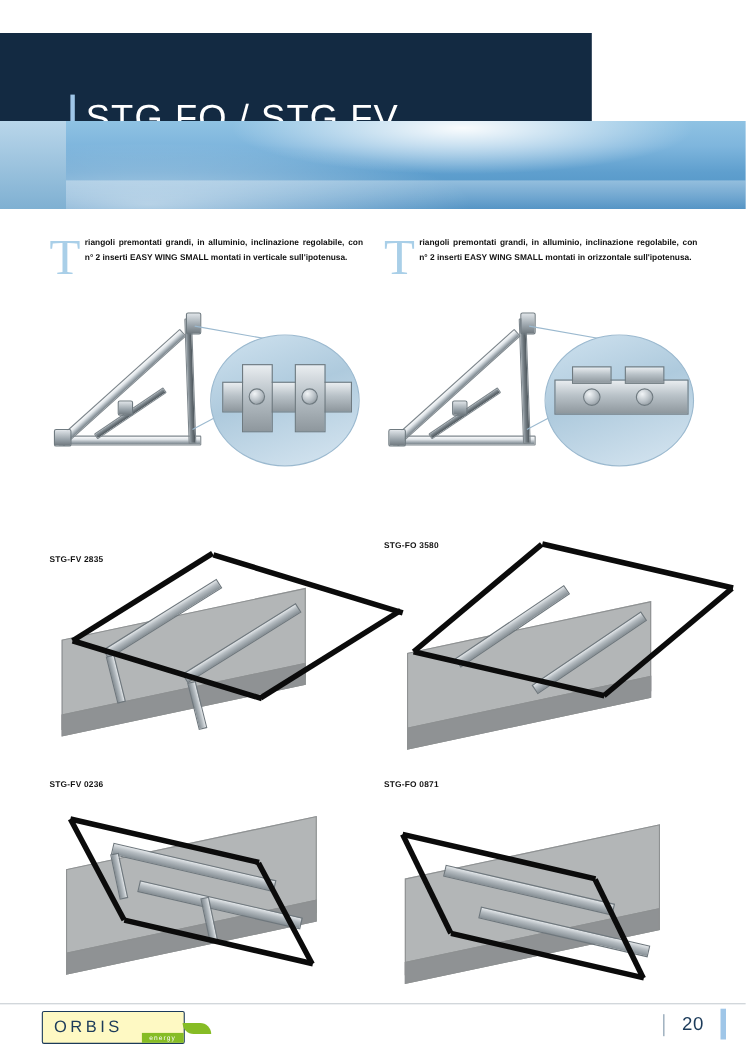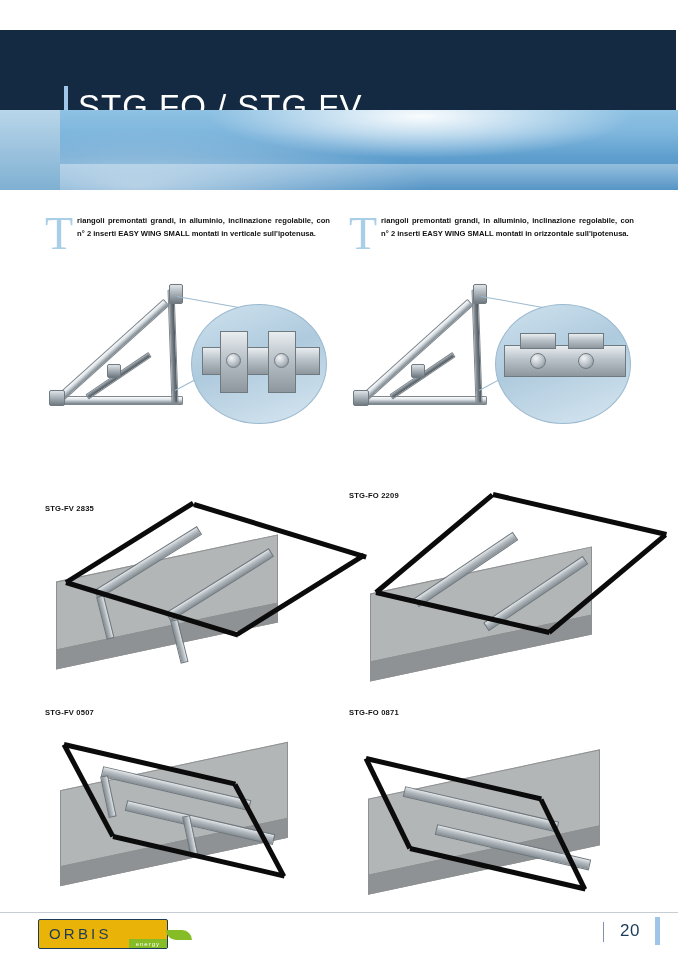--- a/index.html
+++ b/index.html
@@ -18,21 +18,21 @@
   
   .page {
     position: absolute;
     left: 0; top: 0;
     width: 678px; height: 959px;
     background: #ffffff;
   }
   .header-band {
     position: absolute;
     left: 0; top: 30px;
-    width: 676px; height: 80px;
+    width: 538px; height: 80px;
     background: #132a42;
   }
   .header-accent {
     position: absolute;
     left: 64px; top: 56px;
     width: 4px; height: 44px;
     background: #9fc6e8;
   }
   .header-title {
     position: absolute;
@@ -194,21 +194,21 @@
   
   .footer-rule {
     position: absolute;
     left: 0; top: 912px; width: 678px; height: 1px;
     background: #c7ced3;
   }
   .logo {
     position: absolute;
     left: 38px; top: 919px;
     width: 128px; height: 28px;
-    background: #eab308;
+    background: #fef9c3;
     border: 1px solid #1c3b5a;
     border-radius: 2px;
   }
   .logo-text {
     position: absolute;
     left: 10px; top: 5px;
     font-size: 15px;
     letter-spacing: 3.2px;
     color: #1c3b5a;
     font-weight: 400;
@@ -309,22 +309,22 @@
     <div class="bubble" style="left:146px; top:26px; width:134px; height:118px;">
       <div class="clamp-body" style="left:8px; top:40px; width:120px; height:30px;"></div>
       <div class="clamp-body" style="left:24px; top:28px; width:34px; height:14px;"></div>
       <div class="clamp-body" style="left:72px; top:28px; width:34px; height:14px;"></div>
       <div class="bolt" style="left:34px; top:48px; width:14px; height:14px;"></div>
       <div class="bolt" style="left:82px; top:48px; width:14px; height:14px;"></div>
     </div>
   </div>
 
   <div class="caption cap-fv2835">STG-FV 2835</div>
-  <div class="caption cap-fo2835">STG-FO 2209</div>
-  <div class="caption cap-fv0507">STG-FV 0507</div>
+  <div class="caption cap-fo2835">STG-FO 3580</div>
+  <div class="caption cap-fv0507">STG-FV 0236</div>
   <div class="caption cap-fo0507">STG-FO 0871</div>
 
   <div class="fig fig-mid-left">
     <div class="slab slab-top" style="left:18px; top:118px; width:220px; height:80px; transform: skewY(-12deg);"></div>
     <div class="slab slab-side" style="left:18px; top:186px; width:220px; height:18px; transform: skewY(-12deg);"></div>
 
     <div class="rail" style="left:58px; top:150px; width:120px; height:8px; transform: rotate(-32deg);"></div>
     <div class="rail" style="left:130px; top:172px; width:120px; height:8px; transform: rotate(-32deg);"></div>
     <div class="rail" style="left:62px; top:152px; width:42px; height:6px; transform: rotate(76deg);"></div>
     <div class="rail" style="left:136px; top:176px; width:42px; height:6px; transform: rotate(76deg);"></div>

